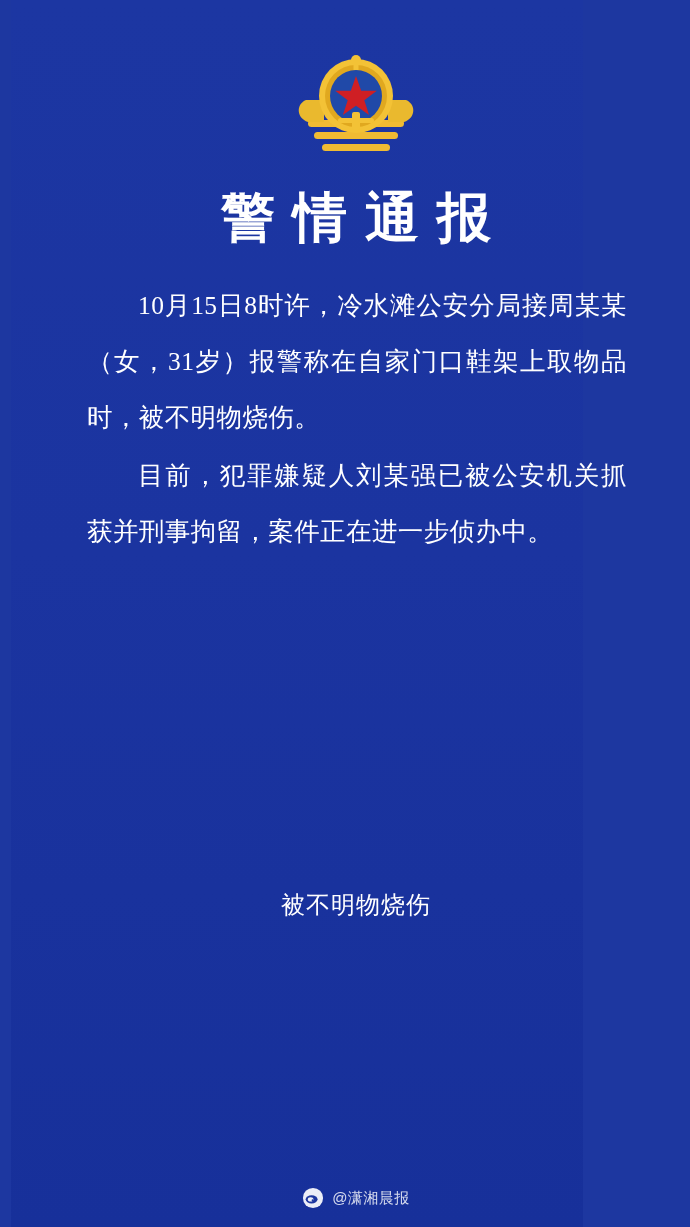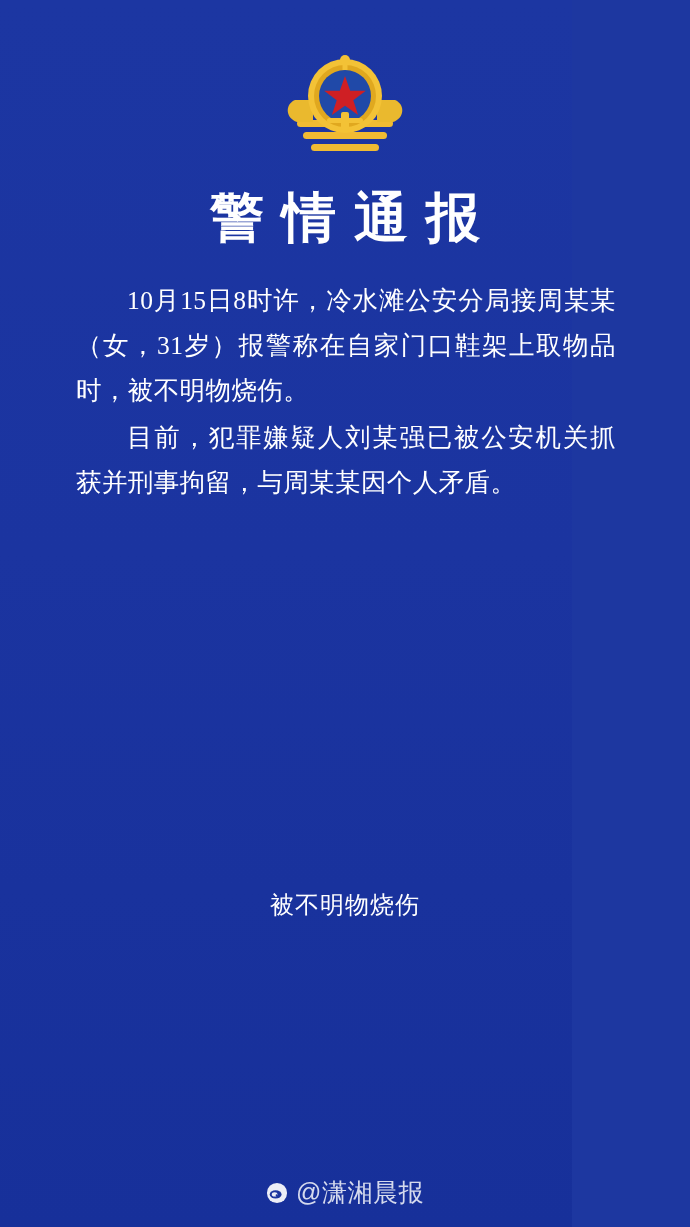--- a/index.html
+++ b/index.html
@@ -14,20 +14,21 @@
     color: #ffffff;
     overflow: hidden;
     position: relative;
   }
   .page {
     position: relative;
     width: 572px;
     height: 1227px;
     box-sizing: border-box;
     background: linear-gradient(180deg, #1c36a2 0%, #1b34a0 45%, #17309a 100%);
+    margin-left: 11px;
   }
 
   
   .emblem-wrap {
     position: absolute;
     top: 52px;
     left: 0;
     width: 690px;
     display: flex;
     justify-content: center;
@@ -57,21 +58,21 @@
     color: #ffffff;
   }
 
   
   .body-text {
     position: absolute;
     top: 278px;
     left: 76px;
     width: 540px;
     font-size: 25.5px;
-    line-height: 45px;
+    line-height: 56px;
     letter-spacing: 0.4px;
     text-align: justify;
     text-justify: inter-ideograph;
   }
   .body-text p {
     margin: 0 0 2px 0;
     text-indent: 2em;
   }
 
   
@@ -104,21 +105,21 @@
     justify-content: center;
     gap: 8px;
     opacity: 0.92;
   }
   .weibo-icon {
     width: 22px;
     height: 22px;
     display: block;
   }
   .footer-label {
-    font-size: 25px;
+    font-size: 15px;
     color: #e6e9f5;
     font-family: "Liberation Sans", "DejaVu Sans", sans-serif;
     letter-spacing: 0.5px;
   }
 </style>
 </head>
 <body>
 
 <div class="page">
 
@@ -152,21 +153,21 @@
         <circle cx="62" cy="8" r="5" fill="#f3c236"></circle>
         <rect x="59.5" y="10" width="5" height="8" fill="#f3c236"></rect>
       </svg>
     </div>
   </div>
 
   <div class="title">警情通报</div>
 
   <div class="body-text">
     <p>10月15日8时许，冷水滩公安分局接周某某（女，31岁）报警称在自家门口鞋架上取物品时，被不明物烧伤。</p>
-    <p>目前，犯罪嫌疑人刘某强已被公安机关抓获并刑事拘留，与周某某因个人矛盾。</p>
+    <p>目前，犯罪嫌疑人刘某强已被公安机关抓获并刑事拘留，案件正在进一步侦办中。</p>
   </div>
 
   <div class="signature">
     <span class="org">被不明物烧伤</span>
   </div>
 
   <div class="footer">
     <span class="weibo-icon">
       <svg viewBox="0 0 24 24" width="22" height="22" aria-hidden="true">
         <circle cx="12" cy="12" r="11" fill="#ffffff"></circle>

